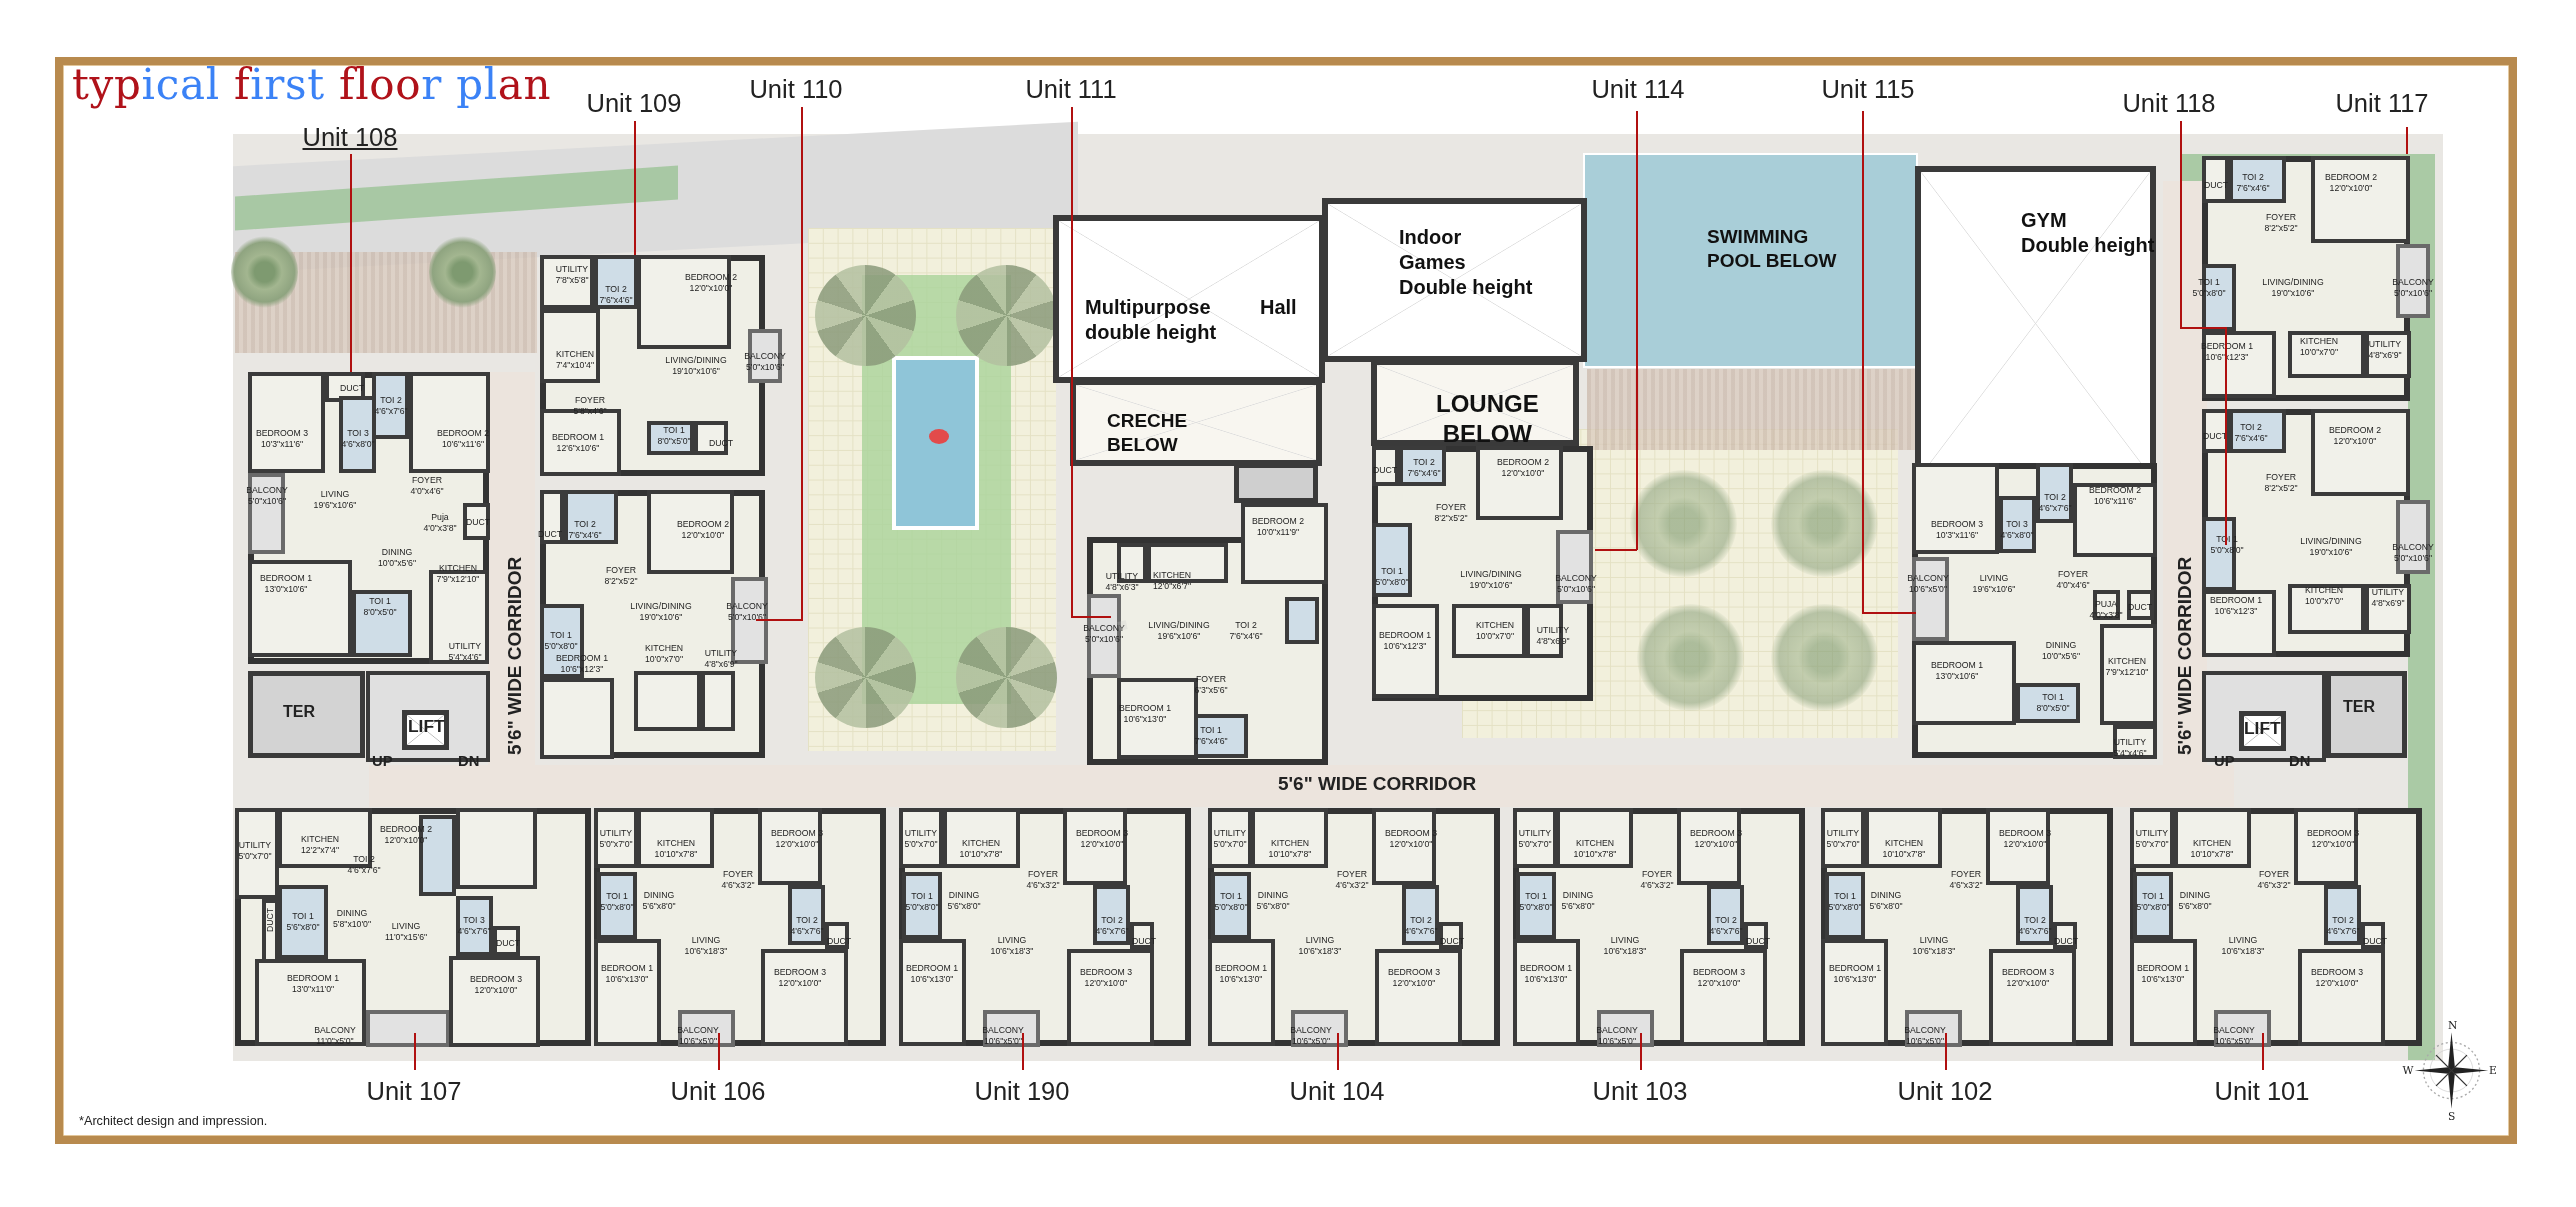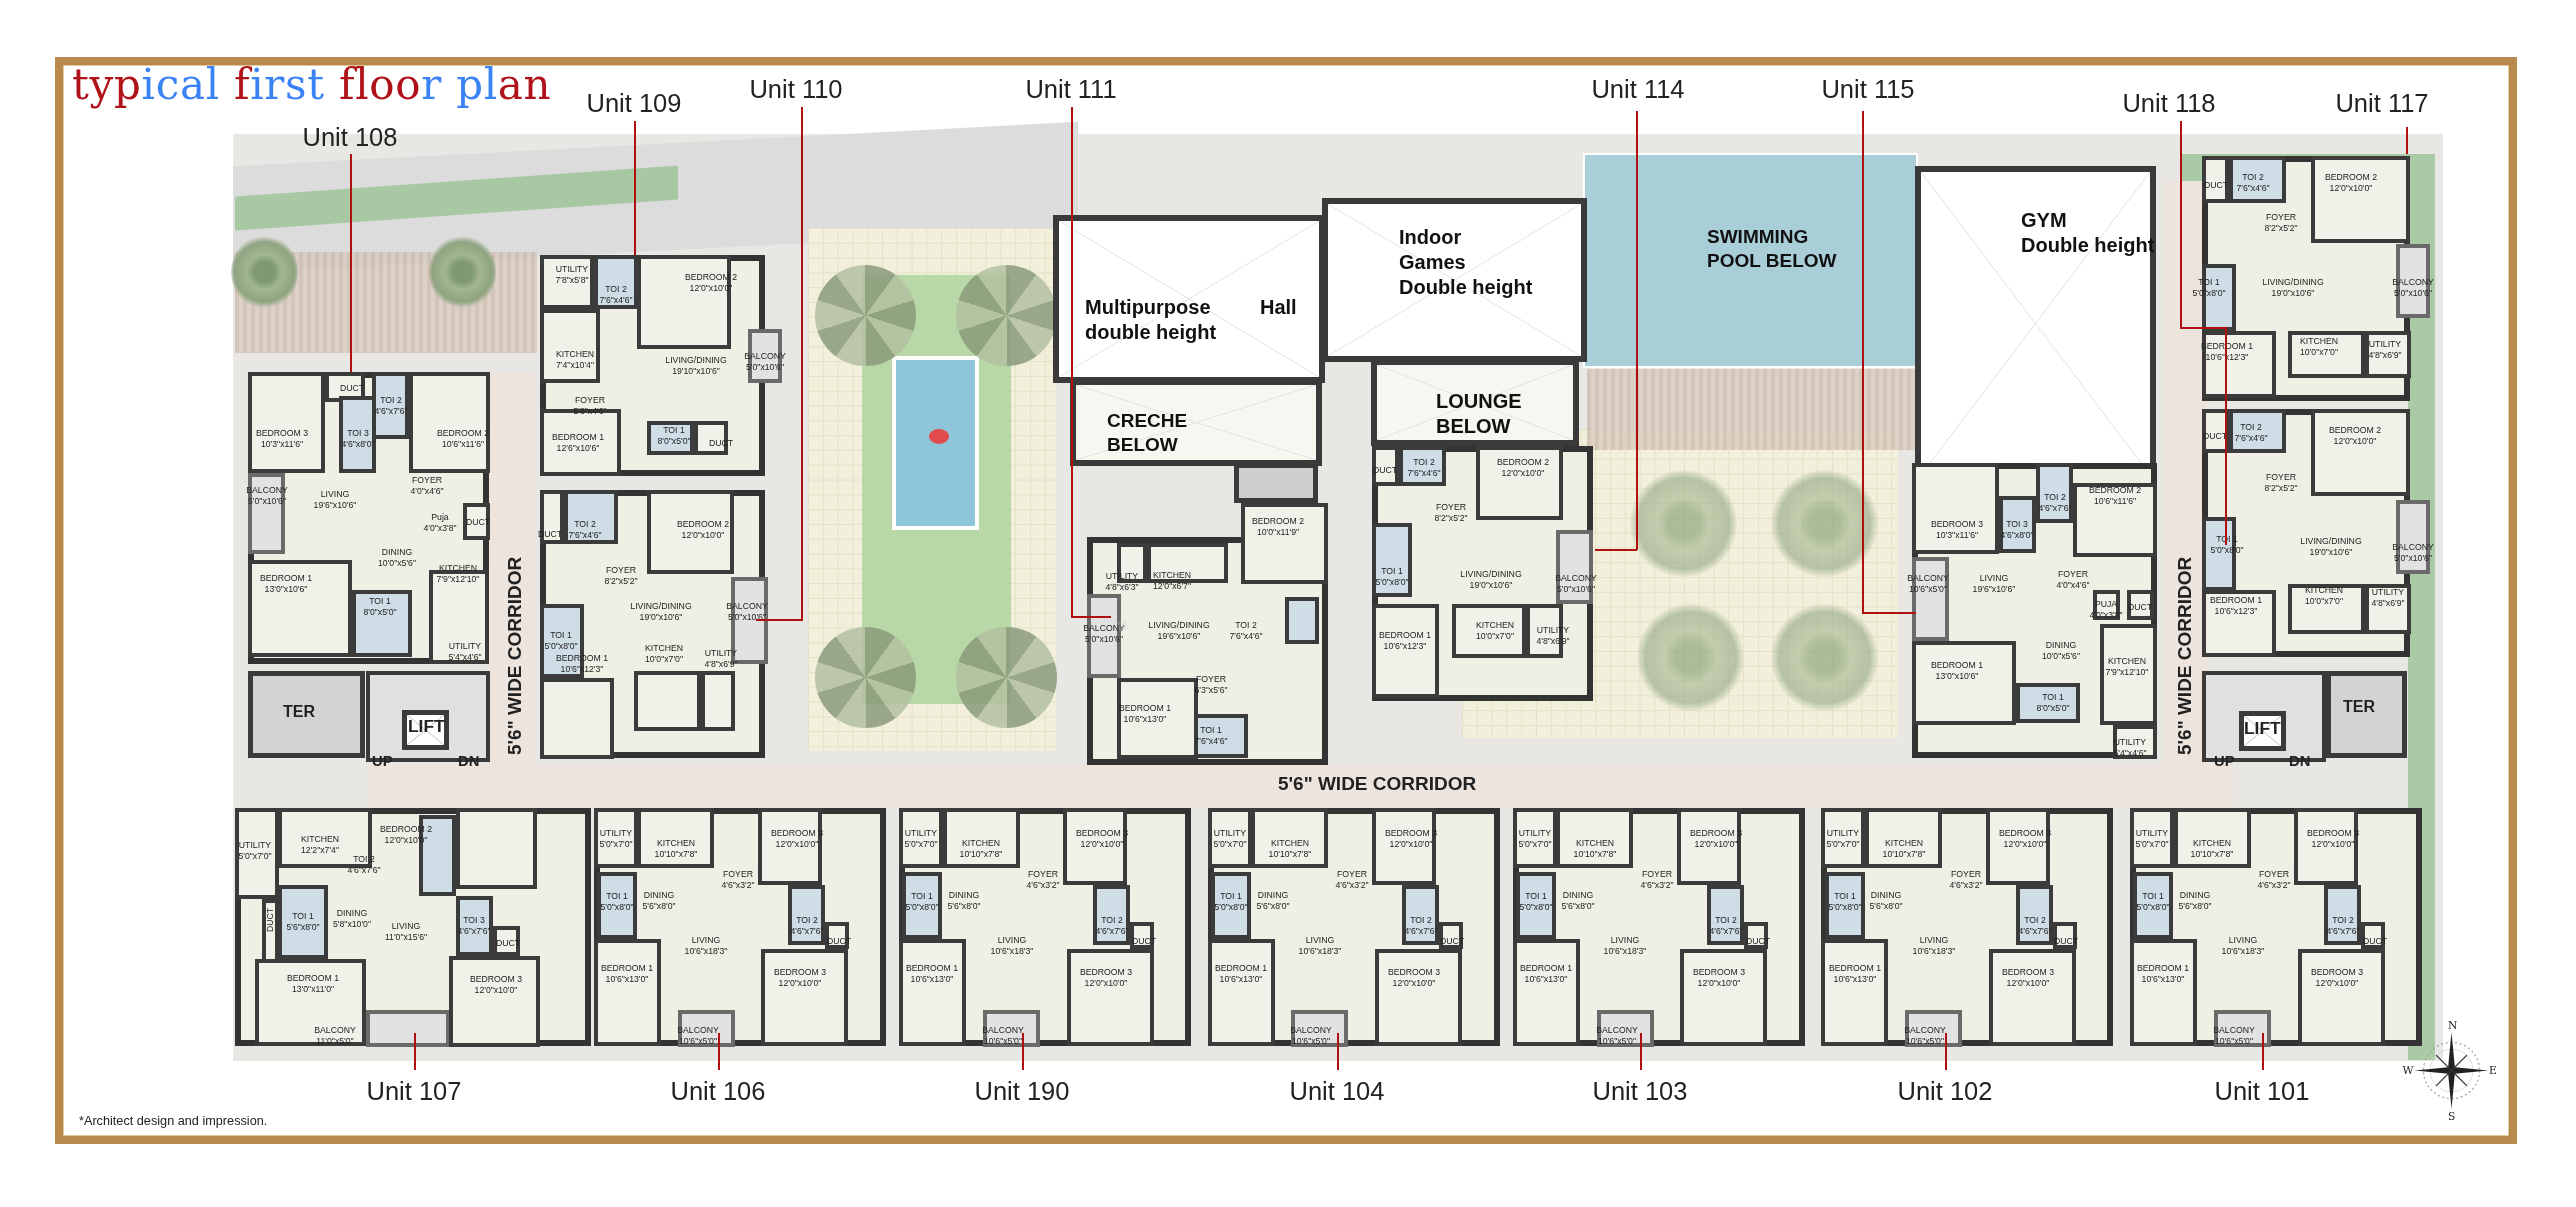--- a/index.html
+++ b/index.html
@@ -121,21 +121,21 @@
   </div>
 <div class="hall-label" style="left:1107px;top:409px;font-size:19px;">
   <div>CRECHE</div>
   <div>BELOW</div>
 </div>
 <div class="abs" style="left:1234px;top:463px;width:84px;height:40px;background:#cfcfcf;border:5.4px solid #3a3a3a;"></div>
 
 <div class="hall" style="left:1371px;top:359px;width:208px;height:87px;background:#f8f6f0;">
     <div class="x"></div>
   </div>
-<div class="hall-label" style="left:1436px;top:389px;font-size:20px;">
+<div class="hall-label" style="left:1436px;top:389px;font-size:24px;text-align:center;">
   <div>LOUNGE</div>
   <div>BELOW</div>
 </div>
 
 <div class="hall-label" style="left:1707px;top:225px;font-size:19px;">
   <div>SWIMMING</div>
   <div>POOL BELOW</div>
 </div>
 
 <div class="hall" style="left:1915px;top:166px;width:241px;height:315px;">
@@ -971,21 +971,21 @@
     <div>4'6"x7'6"</div>
   </div>
 <div class="rl" style="left:2375px;top:941px;">DUCT</div>
 <div class="rl" style="left:2337px;top:978px;">
     <div>BEDROOM 3</div>
     <div>12'0"x10'0"</div>
   </div>
 
 <div class="watermark">·</div>
 
-<div class="unit-label" style="left:350px;top:123px;">Unit 108</div>
+<div class="unit-label" style="left:350px;top:123px;text-decoration:underline;">Unit 108</div>
 <div class="leader" style="left:350px;top:154px;height:218px;"></div>
 
 <div class="unit-label" style="left:634px;top:89px;">Unit 109</div>
 <div class="leader" style="left:634px;top:121px;height:134px;"></div>
 
 <div class="unit-label" style="left:796px;top:75px;">Unit 110</div>
 <div class="leader" style="left:801px;top:107px;height:513px;"></div>
 <div class="leader-h" style="left:756px;top:619px;width:47px;"></div>
 
 <div class="unit-label" style="left:1071px;top:75px;">Unit 111</div>

